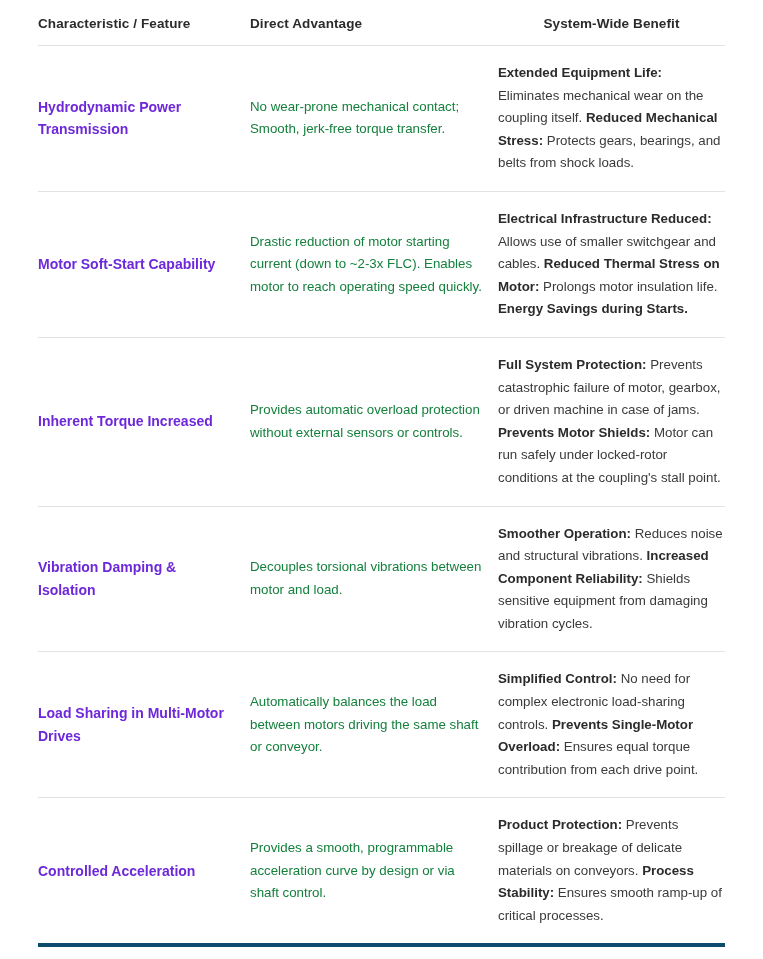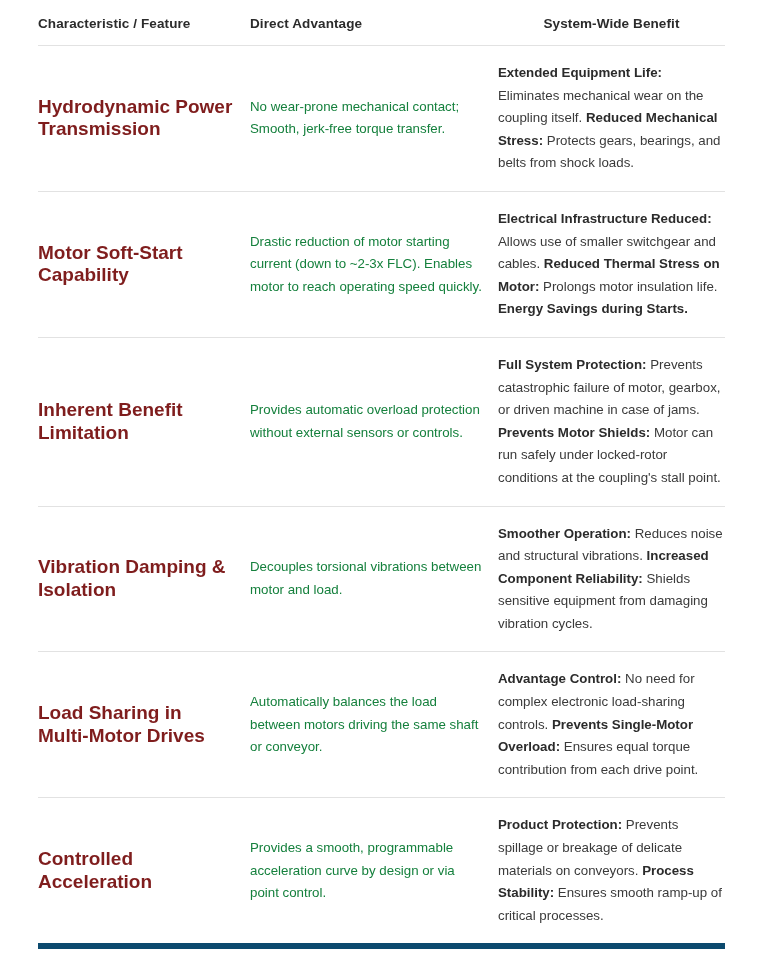--- a/index.html
+++ b/index.html
@@ -44,27 +44,27 @@
     vertical-align: middle;
     border-bottom: 1px solid #e2e2e2;
     padding: 16px 14px 16px 0;
     font-size: 13.3px;
     line-height: 22.6px;
     color: #15803d;
   }
   tbody td.last { padding-right: 0; }
   tbody td.feature {
     font-weight: bold;
-    color: #7f1d1d;
-    font-size: 19px;
+    color: #6d28d9;
+    font-size: 14px;
     line-height: 22.6px;
   }
   tbody td.benefit { color: #3a3a3a; }
   tbody td.benefit b { color: #2b2b2b; font-weight: bold; }
-  tbody tr:last-child td { border-bottom: 6px solid #0c4a6e; }
+  tbody tr:last-child td { border-bottom: 4px solid #0c4a6e; }
 </style>
 </head>
 <body>
 
 <div class="page">
   <table class="feature-table">
     <colgroup>
       <col class="c1">
       <col class="c2">
       <col class="c3">
@@ -81,34 +81,34 @@
           <td class="feature">Hydrodynamic Power Transmission</td>
           <td>No wear-prone mechanical contact; Smooth, jerk-free torque transfer.</td>
           <td class="benefit last"><b>Extended Equipment Life:</b> Eliminates mechanical wear on the coupling itself. <b>Reduced Mechanical Stress:</b> Protects gears, bearings, and belts from shock loads.</td>
         </tr>
         <tr>
           <td class="feature">Motor Soft-Start Capability</td>
           <td>Drastic reduction of motor starting current (down to ~2-3x FLC). Enables motor to reach operating speed quickly.</td>
           <td class="benefit last"><b>Electrical Infrastructure Reduced:</b> Allows use of smaller switchgear and cables. <b>Reduced Thermal Stress on Motor:</b> Prolongs motor insulation life. <b>Energy Savings during Starts.</b></td>
         </tr>
         <tr>
-          <td class="feature">Inherent Benefit Limitation</td>
+          <td class="feature">Inherent Torque Increased</td>
           <td>Provides automatic overload protection without external sensors or controls.</td>
           <td class="benefit last"><b>Full System Protection:</b> Prevents catastrophic failure of motor, gearbox, or driven machine in case of jams. <b>Prevents Motor Shields:</b> Motor can run safely under locked-rotor conditions at the coupling's stall point.</td>
         </tr>
         <tr>
           <td class="feature">Vibration Damping &amp; Isolation</td>
           <td>Decouples torsional vibrations between motor and load.</td>
           <td class="benefit last"><b>Smoother Operation:</b> Reduces noise and structural vibrations. <b>Increased Component Reliability:</b> Shields sensitive equipment from damaging vibration cycles.</td>
         </tr>
         <tr>
           <td class="feature">Load Sharing in Multi-Motor Drives</td>
           <td>Automatically balances the load between motors driving the same shaft or conveyor.</td>
-          <td class="benefit last"><b>Advantage Control:</b> No need for complex electronic load-sharing controls. <b>Prevents Single-Motor Overload:</b> Ensures equal torque contribution from each drive point.</td>
+          <td class="benefit last"><b>Simplified Control:</b> No need for complex electronic load-sharing controls. <b>Prevents Single-Motor Overload:</b> Ensures equal torque contribution from each drive point.</td>
         </tr>
         <tr>
           <td class="feature">Controlled Acceleration</td>
-          <td>Provides a smooth, programmable acceleration curve by design or via point control.</td>
+          <td>Provides a smooth, programmable acceleration curve by design or via shaft control.</td>
           <td class="benefit last"><b>Product Protection:</b> Prevents spillage or breakage of delicate materials on conveyors. <b>Process Stability:</b> Ensures smooth ramp-up of critical processes.</td>
         </tr>
       </tbody>
   </table>
 </div>
 
 </body></html>

